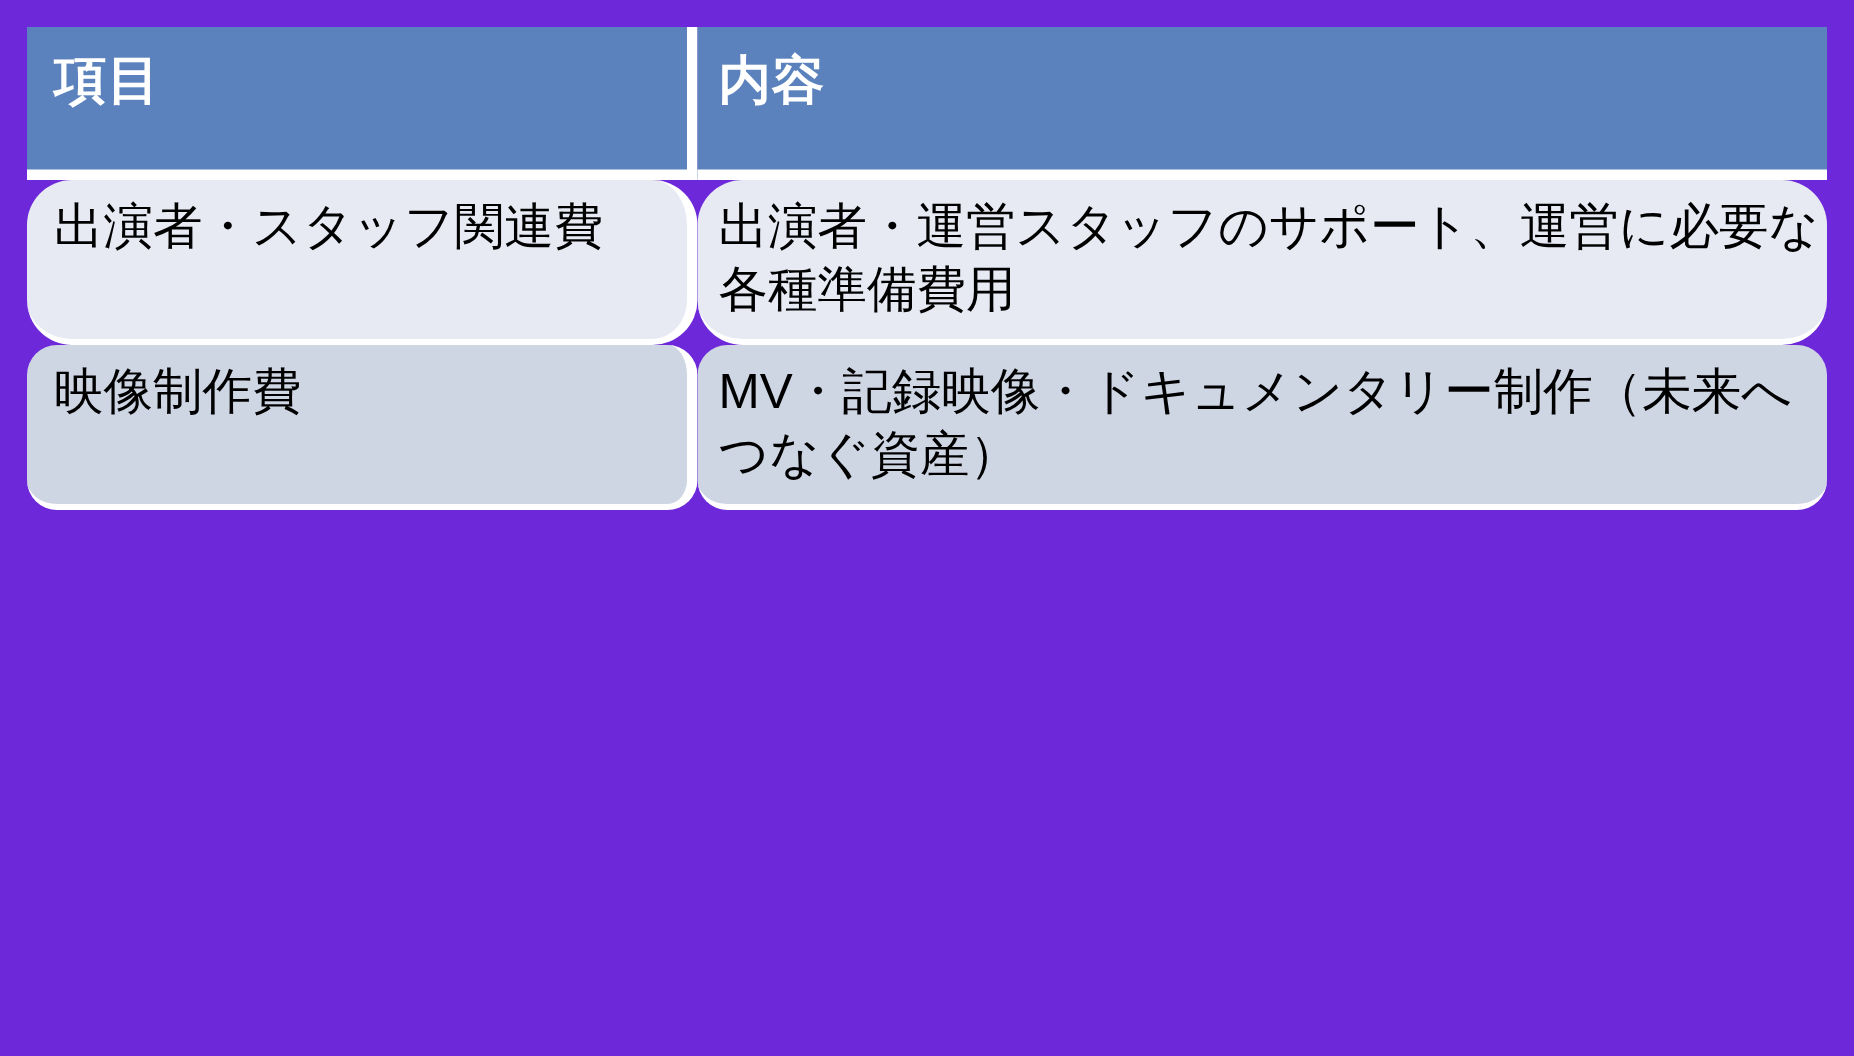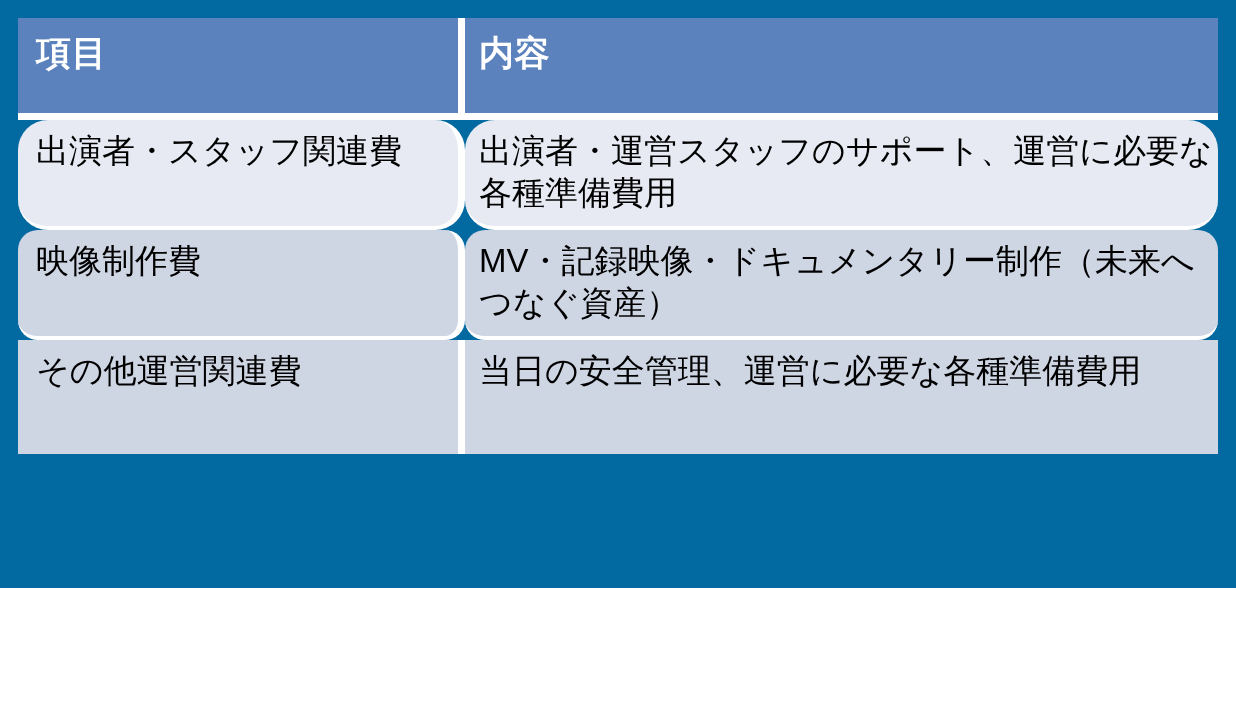--- a/index.html
+++ b/index.html
@@ -11,22 +11,22 @@
   body {
     width: 1236px;
     height: 704px;
     overflow: hidden;
     font-family: "Liberation Sans", "DejaVu Sans", sans-serif;
   }
 
   .slide {
     position: relative;
     width: 1236px;
-    height: 588px;
-    background: #0369a1;
+    height: 704px;
+    background: #6d28d9;
     box-sizing: border-box;
   }
 
   .budget-table {
     position: absolute;
     left: 18px;
     top: 18px;
     width: 1200px;
     border-collapse: separate;
     border-spacing: 0;
@@ -122,25 +122,17 @@
       <tr class="r3 row-odd">
         <td class="first-col">
           <span class="cell-text">映像制作費</span>
         </td>
         <td class="last-col">
           <span class="cell-text">MV・記録映像・ドキュメンタリー制作（未来へつなぐ資産）</span>
         </td>
       </tr>
 
 
-      <tr class="r5 row-odd">
-        <td class="first-col">
-          <span class="cell-text">その他運営関連費</span>
-        </td>
-        <td class="last-col">
-          <span class="cell-text">当日の安全管理、運営に必要な各種準備費用</span>
-        </td>
-      </tr>
 
     </tbody>
   </table>
 
 </div>
 
 </body></html>

